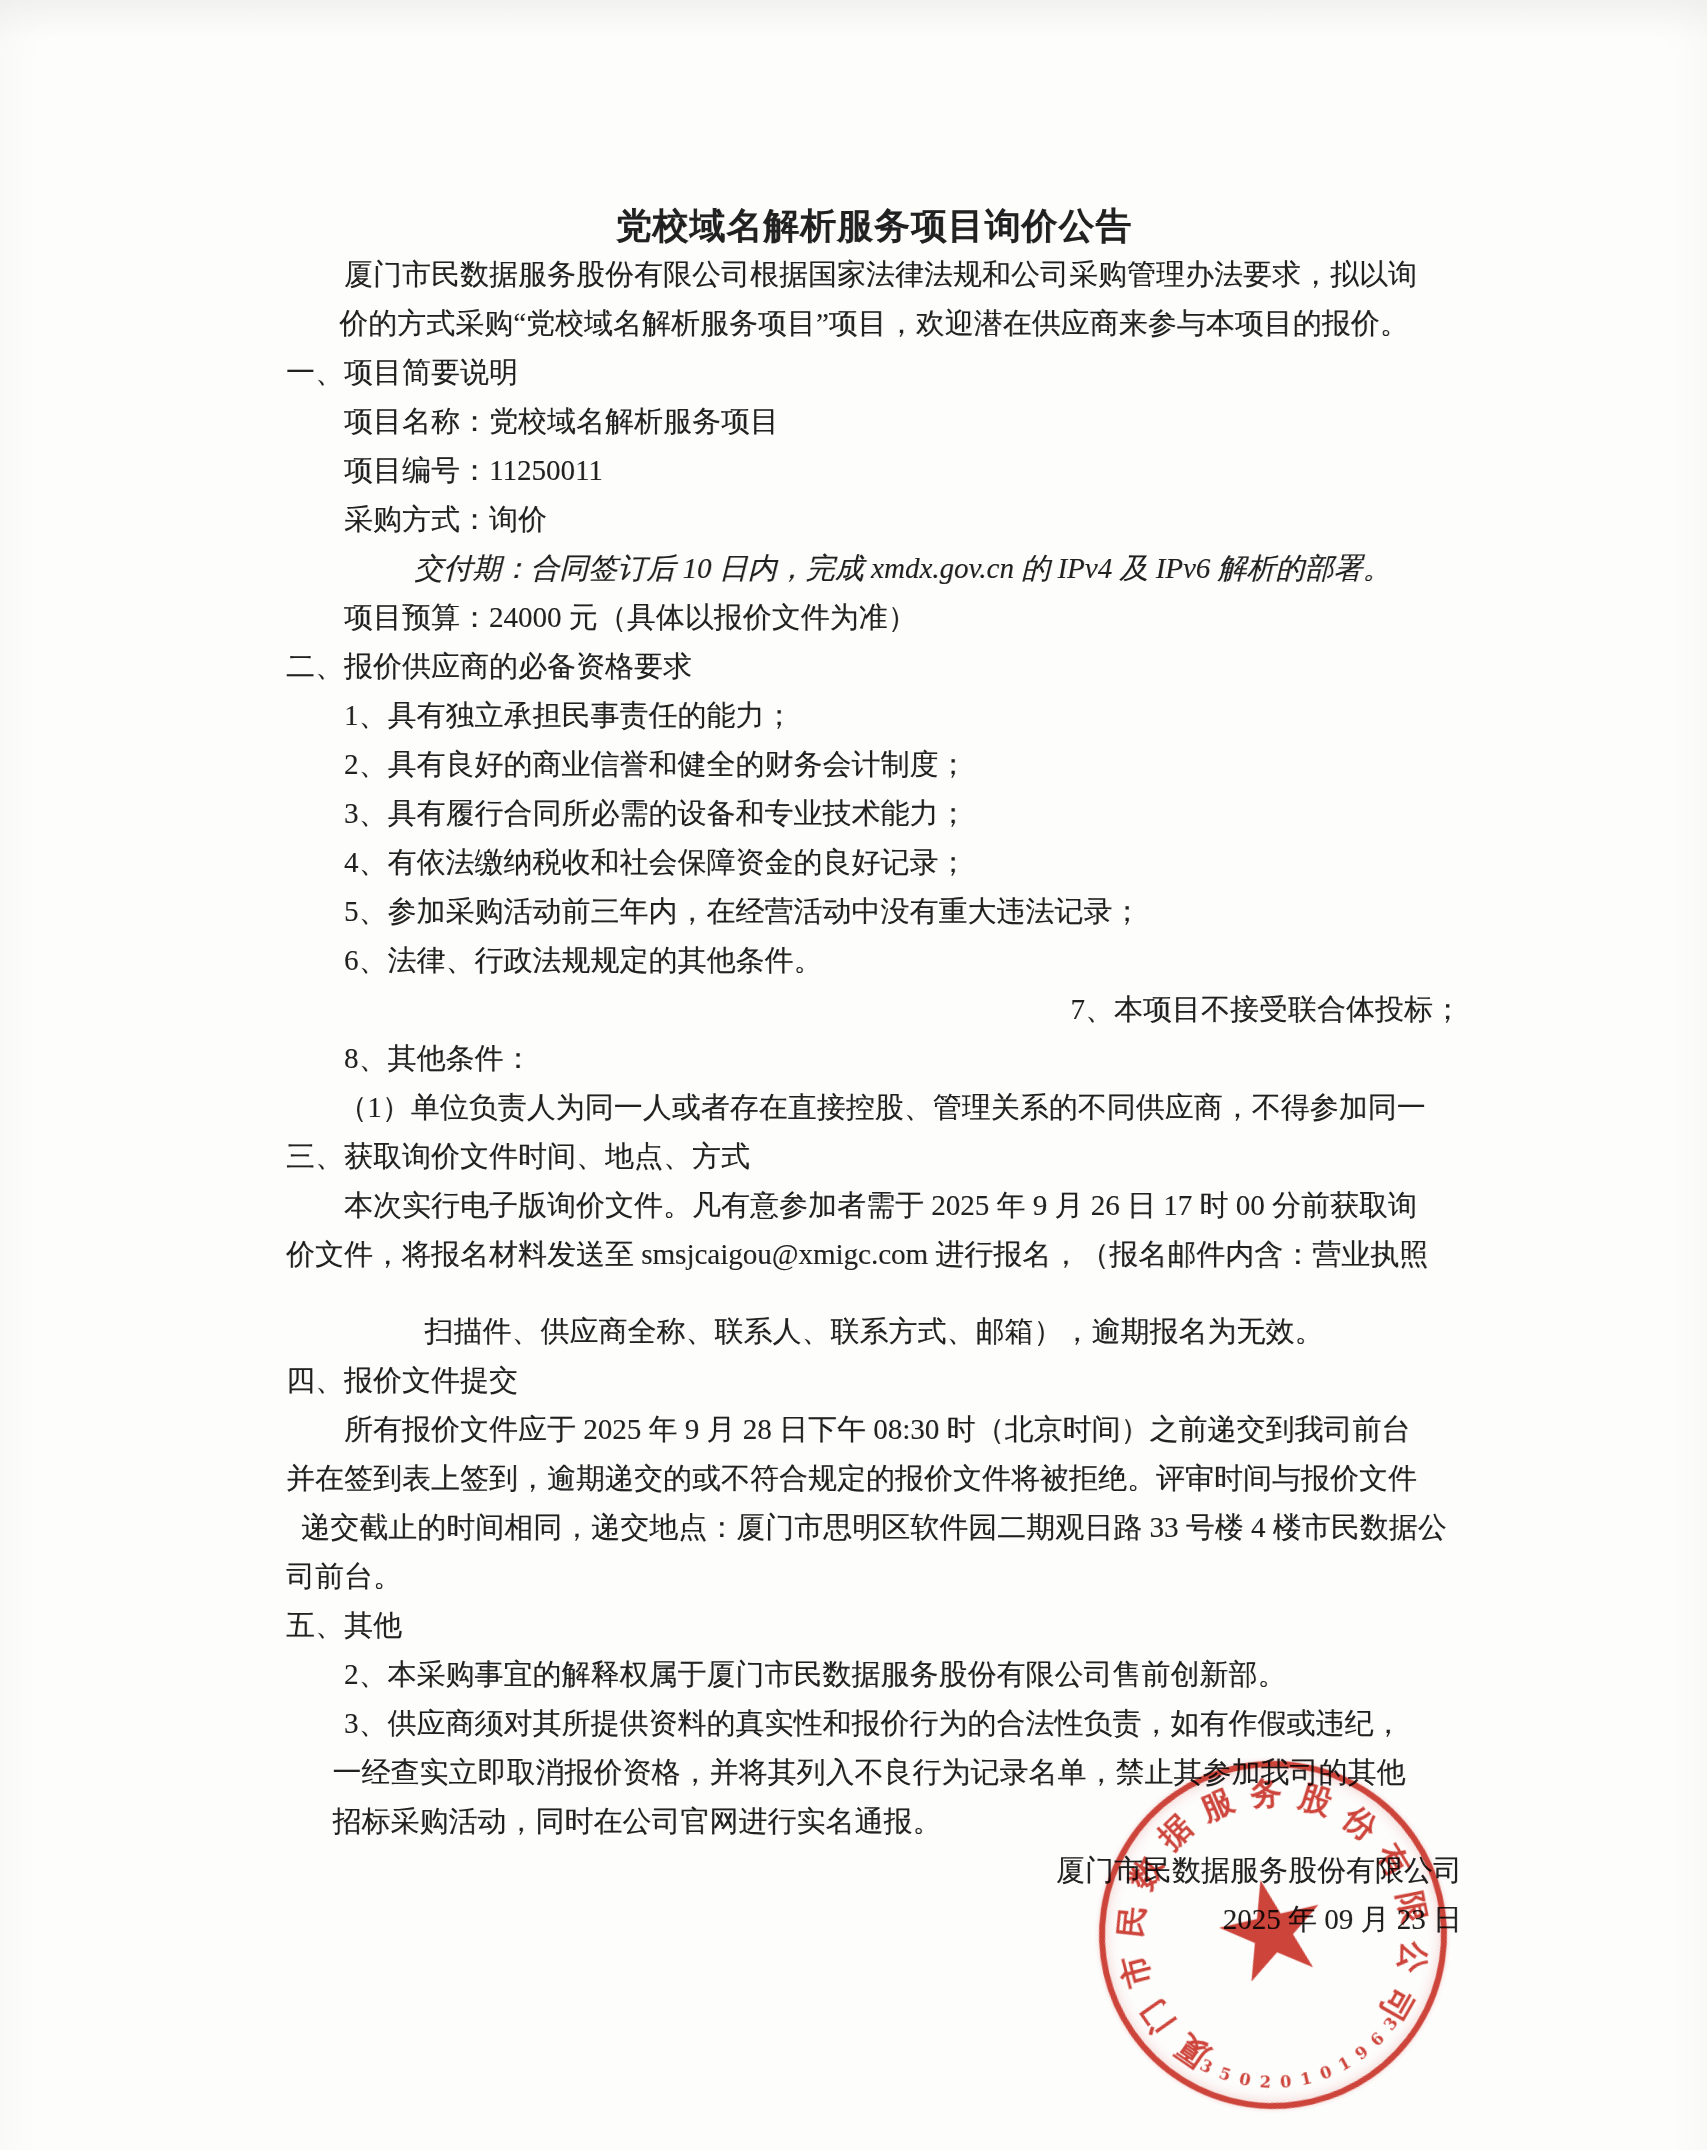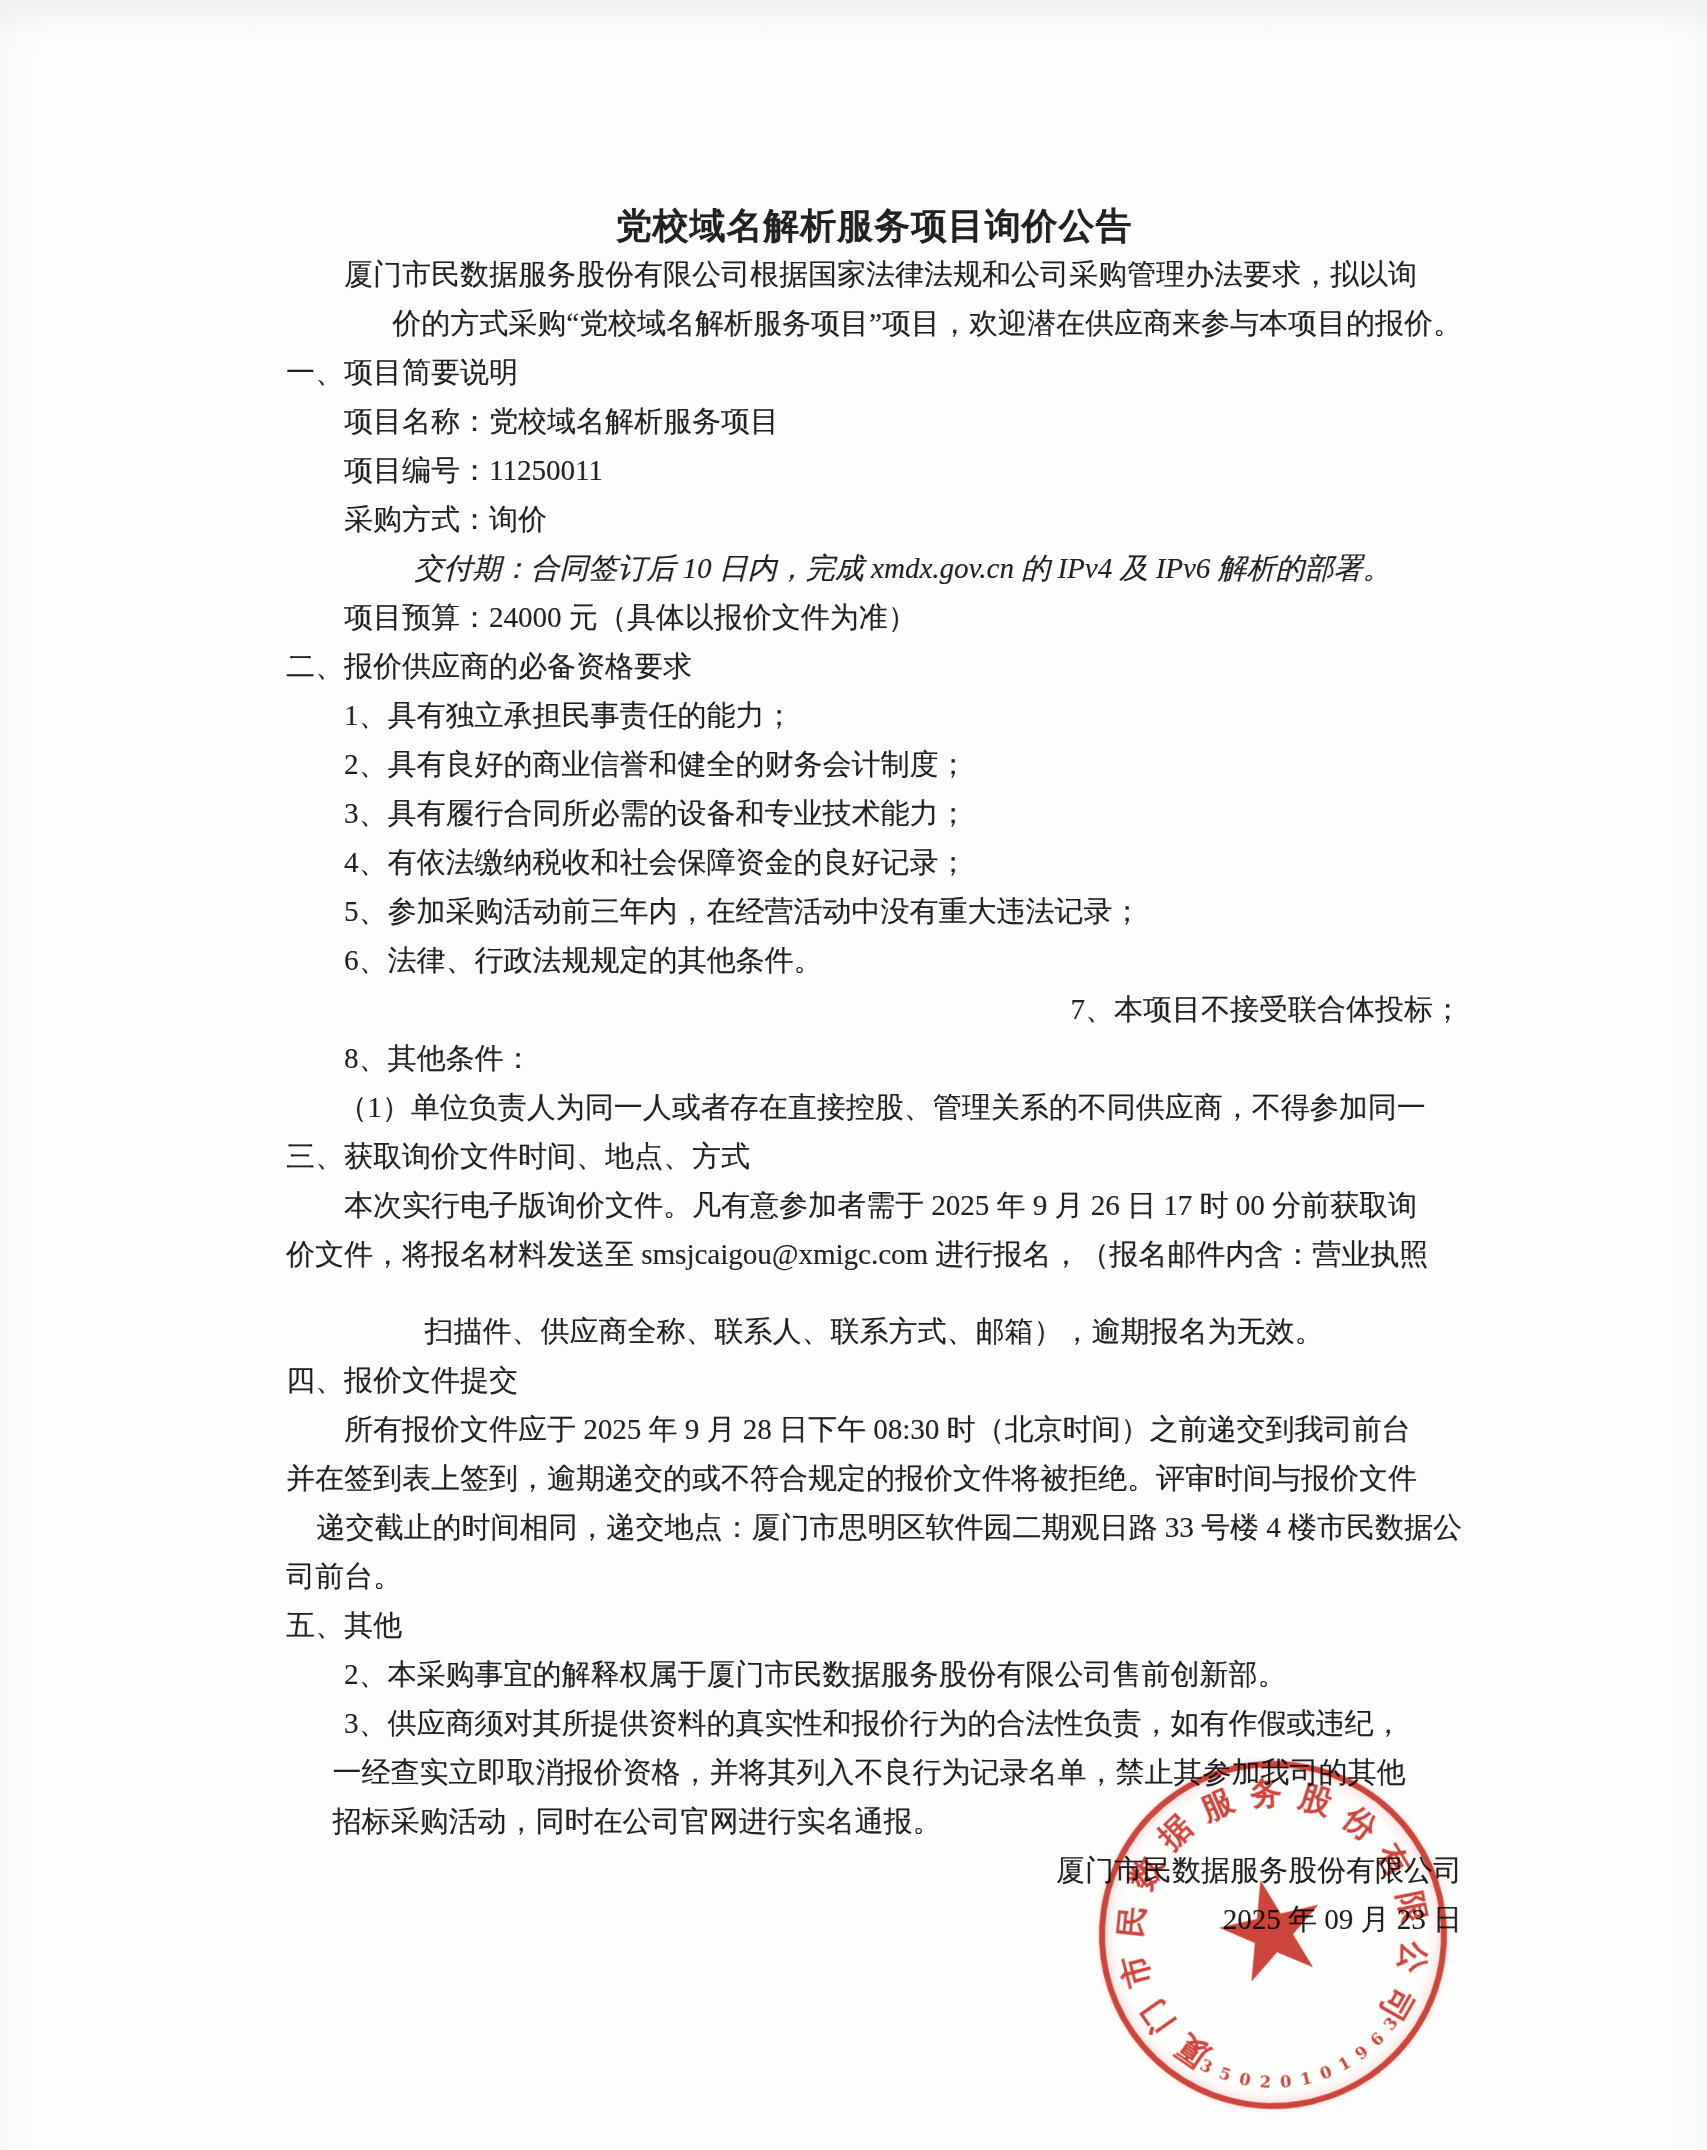--- a/index.html
+++ b/index.html
@@ -65,21 +65,21 @@
 </style>
 </head>
 <body>
 
 <div class="page" style="color: rgb(33, 33, 33);">
 
   <div class="doc-title">党校域名解析服务项目询价公告</div>
 
   <div class="body-lines">
       <div class="line" style="text-indent: 2em; text-align: left;">厦门市民数据服务股份有限公司根据国家法律法规和公司采购管理办法要求，拟以询</div>
-      <div class="line" style="text-indent: 0em; text-align: right;">价的方式采购“党校域名解析服务项目”项目，欢迎潜在供应商来参与本项目的报价。</div>
+      <div class="line" style="text-indent: 0em; text-align: center;">价的方式采购“党校域名解析服务项目”项目，欢迎潜在供应商来参与本项目的报价。</div>
       <div class="line" style="text-indent: 0em; text-align: left;">一、项目简要说明</div>
       <div class="line" style="text-indent: 2em; text-align: left;">项目名称：党校域名解析服务项目</div>
       <div class="line" style="text-indent: 2em; text-align: left;">项目编号：11250011</div>
       <div class="line" style="text-indent: 2em; text-align: left;">采购方式：询价</div>
       <div class="line" style="text-indent: 2em; text-align: center; font-style: italic;">交付期：合同签订后 10 日内，完成 xmdx.gov.cn 的 IPv4 及 IPv6 解析的部署。</div>
       <div class="line" style="text-indent: 2em; text-align: left;">项目预算：24000 元（具体以报价文件为准）</div>
       <div class="line" style="text-indent: 0em; text-align: left;">二、报价供应商的必备资格要求</div>
       <div class="line" style="text-indent: 2em; text-align: left;">1、具有独立承担民事责任的能力；</div>
       <div class="line" style="text-indent: 2em; text-align: left;">2、具有良好的商业信誉和健全的财务会计制度；</div>
       <div class="line" style="text-indent: 2em; text-align: left;">3、具有履行合同所必需的设备和专业技术能力；</div>
@@ -89,21 +89,21 @@
       <div class="line" style="text-indent: 2em; text-align: right;">7、本项目不接受联合体投标；</div>
       <div class="line" style="text-indent: 2em; text-align: left;">8、其他条件：</div>
       <div class="line" style="text-indent: 1.8em; text-align: left;">（1）单位负责人为同一人或者存在直接控股、管理关系的不同供应商，不得参加同一</div>
       <div class="line" style="text-indent: 0em; text-align: left;">三、获取询价文件时间、地点、方式</div>
       <div class="line" style="text-indent: 2em; text-align: left;">本次实行电子版询价文件。凡有意参加者需于 2025 年 9 月 26 日 17 时 00 分前获取询</div>
       <div class="line" style="text-indent: 0em; text-align: left;">价文件，将报名材料发送至 smsjcaigou@xmigc.com 进行报名，（报名邮件内含：营业执照</div>
       <div class="line" style="text-indent: 0em; text-align: center; margin-top: 28px;">扫描件、供应商全称、联系人、联系方式、邮箱），逾期报名为无效。</div>
       <div class="line" style="text-indent: 0em; text-align: left;">四、报价文件提交</div>
       <div class="line" style="text-indent: 2em; text-align: left;">所有报价文件应于 2025 年 9 月 28 日下午 08:30 时（北京时间）之前递交到我司前台</div>
       <div class="line" style="text-indent: 0em; text-align: left;">并在签到表上签到，逾期递交的或不符合规定的报价文件将被拒绝。评审时间与报价文件</div>
-      <div class="line" style="text-indent: 0em; text-align: right; font-family: Liberation Serif, serif;">递交截止的时间相同，递交地点：厦门市思明区软件园二期观日路 33 号楼 4 楼市民数据公</div>
+      <div class="line" style="text-indent: 0em; text-align: center; font-family: Liberation Serif, serif;">递交截止的时间相同，递交地点：厦门市思明区软件园二期观日路 33 号楼 4 楼市民数据公</div>
       <div class="line" style="text-indent: 0em; text-align: left;">司前台。</div>
       <div class="line" style="text-indent: 0em; text-align: left;">五、其他</div>
       <div class="line" style="text-indent: 2em; text-align: left;">2、本采购事宜的解释权属于厦门市民数据服务股份有限公司售前创新部。</div>
       <div class="line" style="text-indent: 2em; text-align: left;">3、供应商须对其所提供资料的真实性和报价行为的合法性负责，如有作假或违纪，</div>
       <div class="line" style="text-indent: 1.6em; text-align: left;">一经查实立即取消报价资格，并将其列入不良行为记录名单，禁止其参加我司的其他</div>
       <div class="line" style="text-indent: 1.6em; text-align: left;">招标采购活动，同时在公司官网进行实名通报。</div>
       <div class="line" style="text-indent: 0em; text-align: right;">厦门市民数据服务股份有限公司</div>
       <div class="line" style="text-indent: 0em; text-align: right;">2025 年 09 月 23 日</div>
     </div>
 

